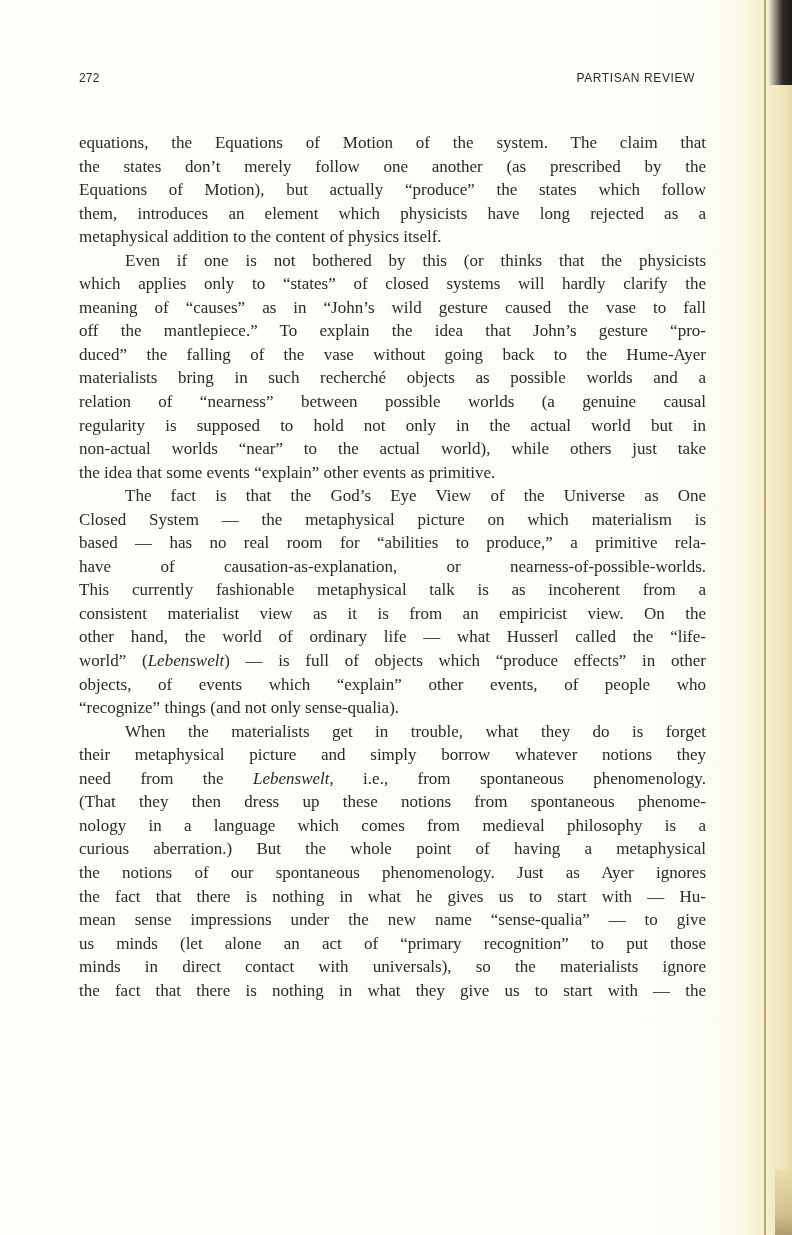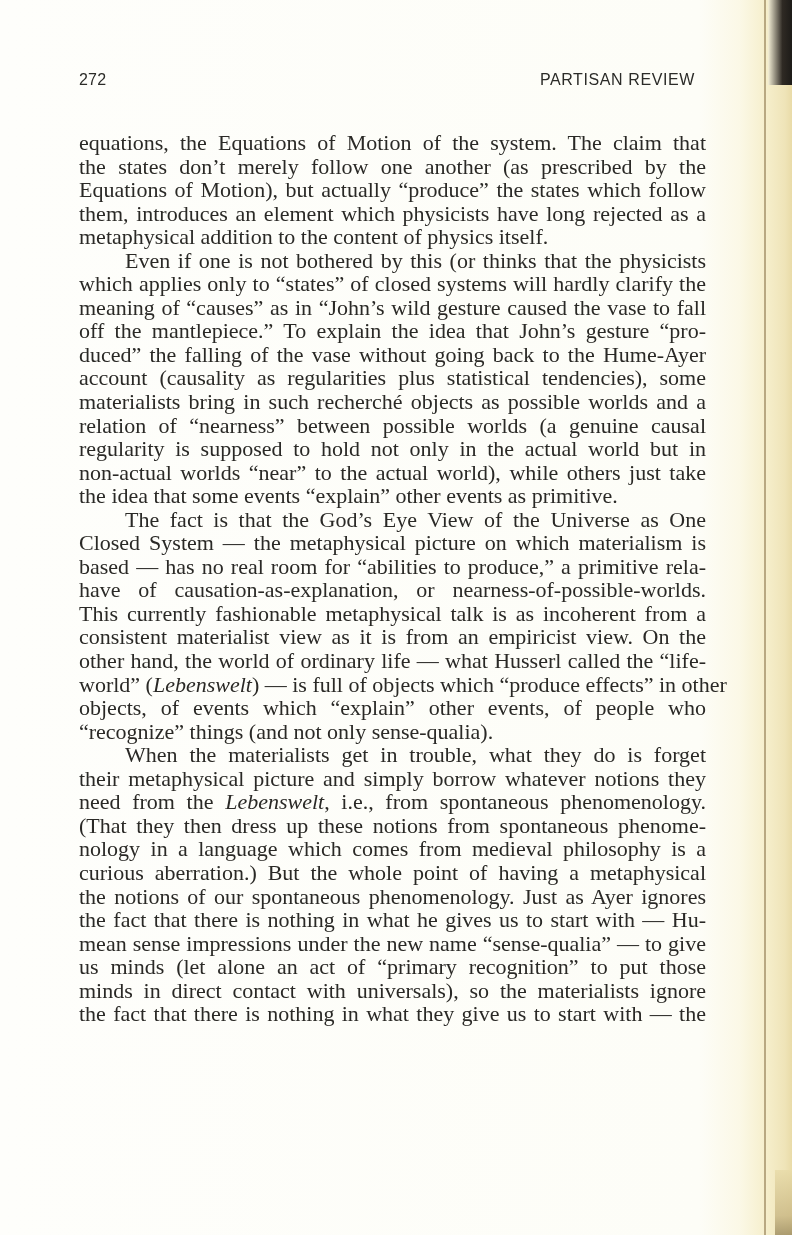--- a/index.html
+++ b/index.html
@@ -47,42 +47,42 @@
       background: linear-gradient(to bottom, #e8dba8, #c9b784 70%, #9b8a5e);
       opacity: 0.8;
     }
     .running-head {
       position: absolute;
       top: 71px;
       left: 79px;
       width: 627px;
       height: 20px;
       font-family: "Liberation Sans", sans-serif;
-      font-size: 16px;
+      font-size: 12px;
       color: #2b2b28;
       letter-spacing: 0.2px;
     }
     .running-head .folio {
       position: absolute;
       left: 0;
       top: 0;
     }
     .running-head .journal {
       position: absolute;
       right: 11px;
       top: 0;
       letter-spacing: 0.6px;
     }
     .body-text {
       position: absolute;
       left: 79px;
       top: 131px;
       width: 627px;
       font-family: "Liberation Serif", serif;
-      font-size: 22px;
+      font-size: 17px;
       color: #2a2926;
     }
     .line {
       display: block;
       height: 23.55px;
       line-height: 23.55px;
       white-space: nowrap;
       text-align: justify;
       text-align-last: justify;
     }
@@ -117,21 +117,20 @@
       <span class="line">them, introduces an element which physicists have long rejected as a</span>
       <span class="line last">metaphysical addition to the content of physics itself.</span>
     </div>
 
     <div>
       <span class="line indent">Even if one is not bothered by this (or thinks that the physicists</span>
       <span class="line">which applies only to “states” of closed systems will hardly clarify the</span>
       <span class="line">meaning of “causes” as in “John’s wild gesture caused the vase to fall</span>
       <span class="line">off the mantlepiece.” To explain the idea that John’s gesture “pro-</span>
       <span class="line">duced” the falling of the vase without going back to the Hume-Ayer</span>
-      <span class="line">account (causality as regularities plus statistical tendencies), some</span>
       <span class="line">materialists bring in such recherché objects as possible worlds and a</span>
       <span class="line">relation of “nearness” between possible worlds (a genuine causal</span>
       <span class="line">regularity is supposed to hold not only in the actual world but in</span>
       <span class="line">non-actual worlds “near” to the actual world), while others just take</span>
       <span class="line last">the idea that some events “explain” other events as primitive.</span>
     </div>
 
     <div>
       <span class="line indent">The fact is that the God’s Eye View of the Universe as One</span>
       <span class="line">Closed System — the metaphysical picture on which materialism is</span>

